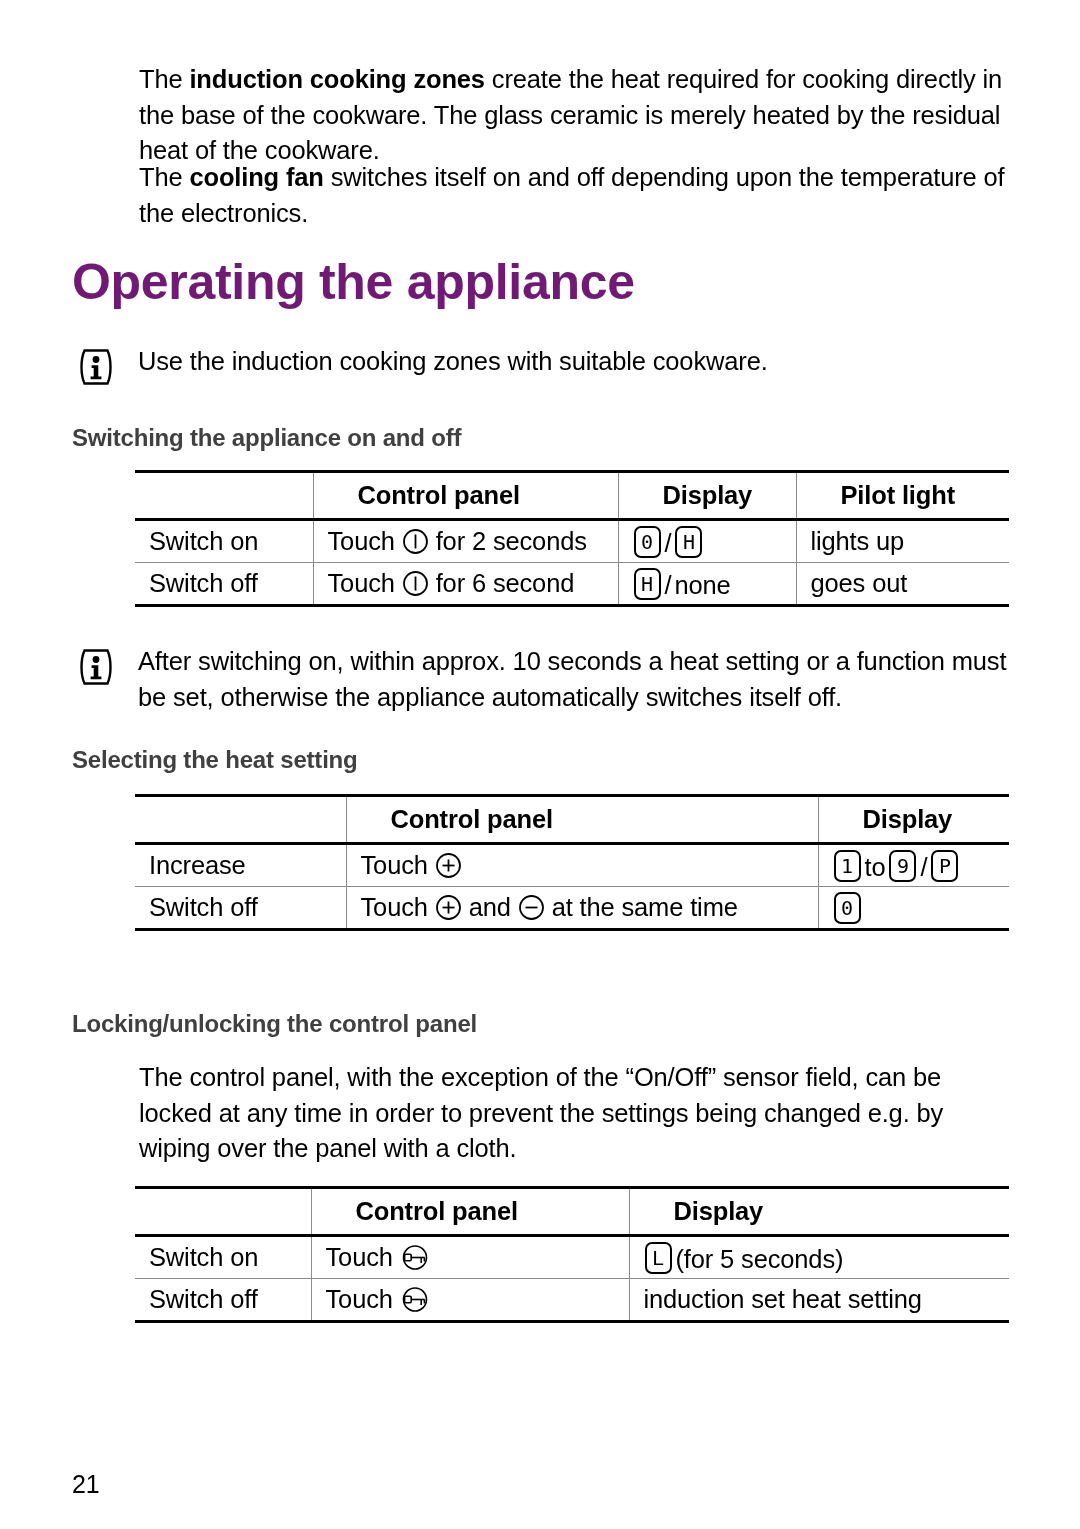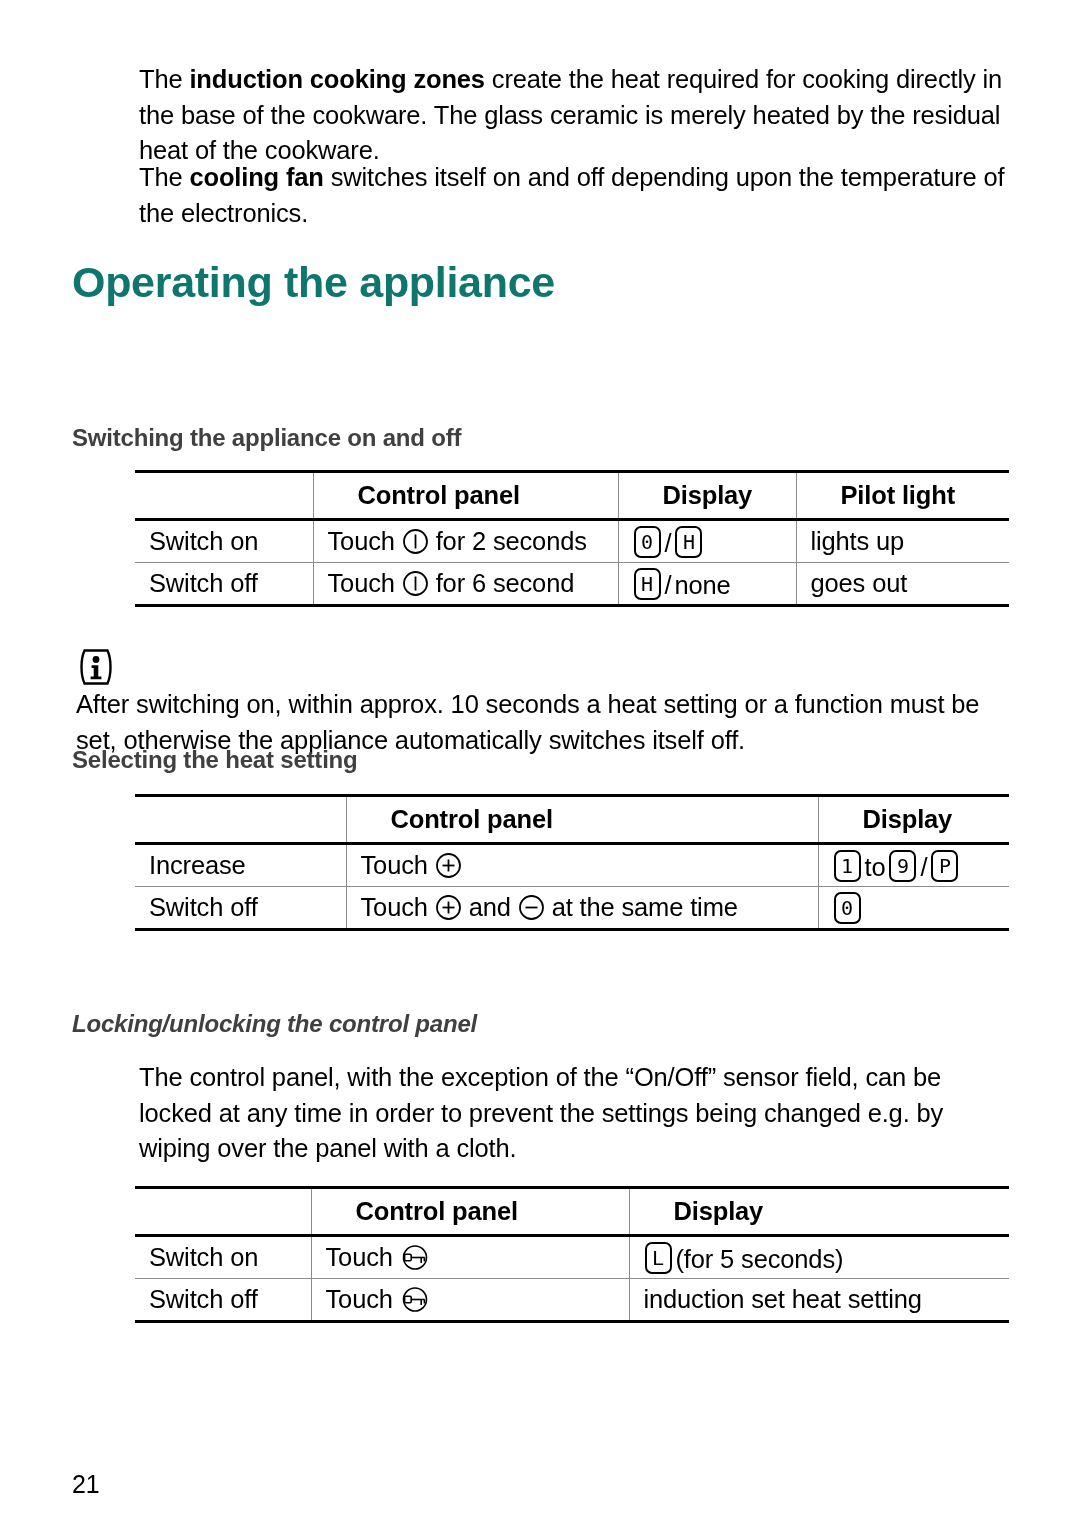--- a/index.html
+++ b/index.html
@@ -28,23 +28,23 @@
     position: absolute;
     font-size: 25.5px;
     line-height: 35.5px;
     letter-spacing: -0.15px;
   }
   .body-para b { font-weight: 700; }
 
   
   .h1 {
     position: absolute;
-    font-size: 43px;
+    font-size: 50px;
     font-weight: 700;
-    color: #0f766e;
+    color: #701a75;
     letter-spacing: -0.3px;
     line-height: 48px;
   }
   .h2 {
     position: absolute;
     font-size: 24px;
     font-weight: 700;
     color: #404040;
     letter-spacing: -0.2px;
     line-height: 40px;
@@ -149,20 +149,30 @@
   <div class="body-para" style="left:139px; top:160px; width:872px;">
     <span>The </span><b>cooling fan</b><span> switches itself on and off depending upon the temperature of the electronics.</span>
   </div>
 
   <div class="body-para" style="left:139px; top:62px; width:872px;">
     <span>The </span><b>induction cooking zones</b><span> create the heat required for cooking directly in the base of the cookware. The glass ceramic is merely heated by the residual heat of the cookware.</span>
   </div>
 
   <h1 class="h1" style="left:72px; top:258px; margin:0;">Operating the appliance</h1>
 
+  <div class="note" style="left:76px; top:344px; width:930px;">
+    <span class="note-icon">
+      <svg width="40" height="40" viewBox="0 0 40 40">
+        <path d="M8.5 3.5 H31.5 Q34.5 10 34.5 20 Q34.5 30 31.5 36.5 H8.5 Q5.5 30 5.5 20 Q5.5 10 8.5 3.5 Z" fill="none" stroke="#000" stroke-width="2.4"></path>
+        <circle cx="20" cy="12.5" r="3.4" fill="#000"></circle>
+        <path d="M15.6 18.2 H22.3 V29.6 H25.4 V32.3 H14.6 V29.6 H17.7 V20.9 H15.6 Z" fill="#000"></path>
+      </svg>
+    </span>
+    <span class="note-text">Use the induction cooking zones with suitable cookware.</span>
+  </div>
 
   <h2 class="h2" style="left:72px; top:418px; margin:0;">Switching the appliance on and off</h2>
 
   <table class="doc" style="left:135px; top:470px; width:874px;">
     <colgroup>
       <col style="width:178px">
       <col style="width:305px">
       <col style="width:178px">
       <col style="width:213px">
     </colgroup>
@@ -203,21 +213,21 @@
           <span>for 6 second</span>
         </td>
         <td class="vl">
           <span class="seg"><span>H</span></span><span class="sep">/</span><span>none</span>
         </td>
         <td class="vl">goes out</td>
       </tr>
     </tbody>
   </table>
 
-  <div class="note" style="left:76px; top:644px; width:940px;flex-direction:column;">
+  <div class="note" style="left:76px; top:644px; width:940px;">
     <span class="note-icon">
       <svg width="40" height="40" viewBox="0 0 40 40">
         <path d="M8.5 3.5 H31.5 Q34.5 10 34.5 20 Q34.5 30 31.5 36.5 H8.5 Q5.5 30 5.5 20 Q5.5 10 8.5 3.5 Z" fill="none" stroke="#000" stroke-width="2.4"></path>
         <circle cx="20" cy="12.5" r="3.4" fill="#000"></circle>
         <path d="M15.6 18.2 H22.3 V29.6 H25.4 V32.3 H14.6 V29.6 H17.7 V20.9 H15.6 Z" fill="#000"></path>
       </svg>
     </span>
     <span class="note-text">After switching on, within approx. 10 seconds a heat setting or a function must be set, otherwise the appliance automatically switches itself off.</span>
   </div>
 
@@ -271,21 +281,21 @@
           </span>
           <span>at the same time</span>
         </td>
         <td class="vl">
           <span class="seg"><span>0</span></span>
         </td>
       </tr>
     </tbody>
   </table>
 
-  <h2 class="h2" style="left:72px; top:1004px; margin:0;font-style:italic;">Locking/unlocking the control panel</h2>
+  <h2 class="h2" style="left:72px; top:1004px; margin:0;">Locking/unlocking the control panel</h2>
 
   <div class="body-para" style="left:139px; top:1060px; width:880px;">The control panel, with the exception of the “On/Off” sensor field, can be locked at any time in order to prevent the settings being changed e.g. by wiping over the panel with a cloth.</div>
 
   <table class="doc" style="left:135px; top:1186px; width:874px;">
     <colgroup>
       <col style="width:176px">
       <col style="width:318px">
       <col style="width:380px">
     </colgroup>
     <tbody>

